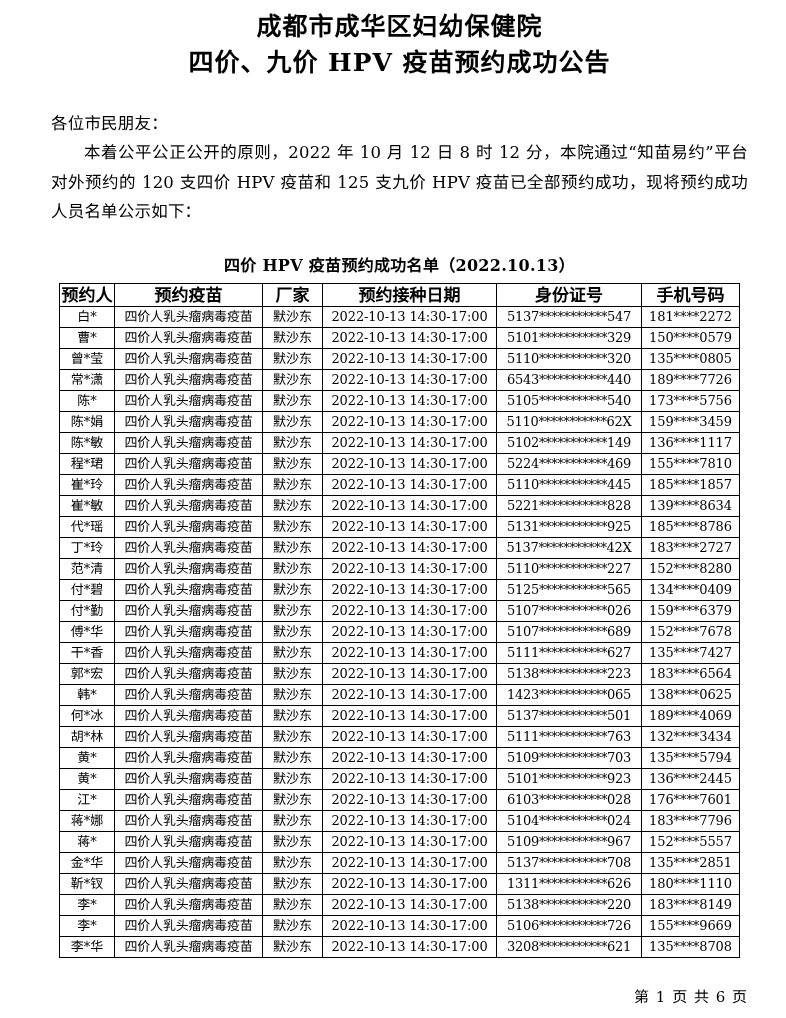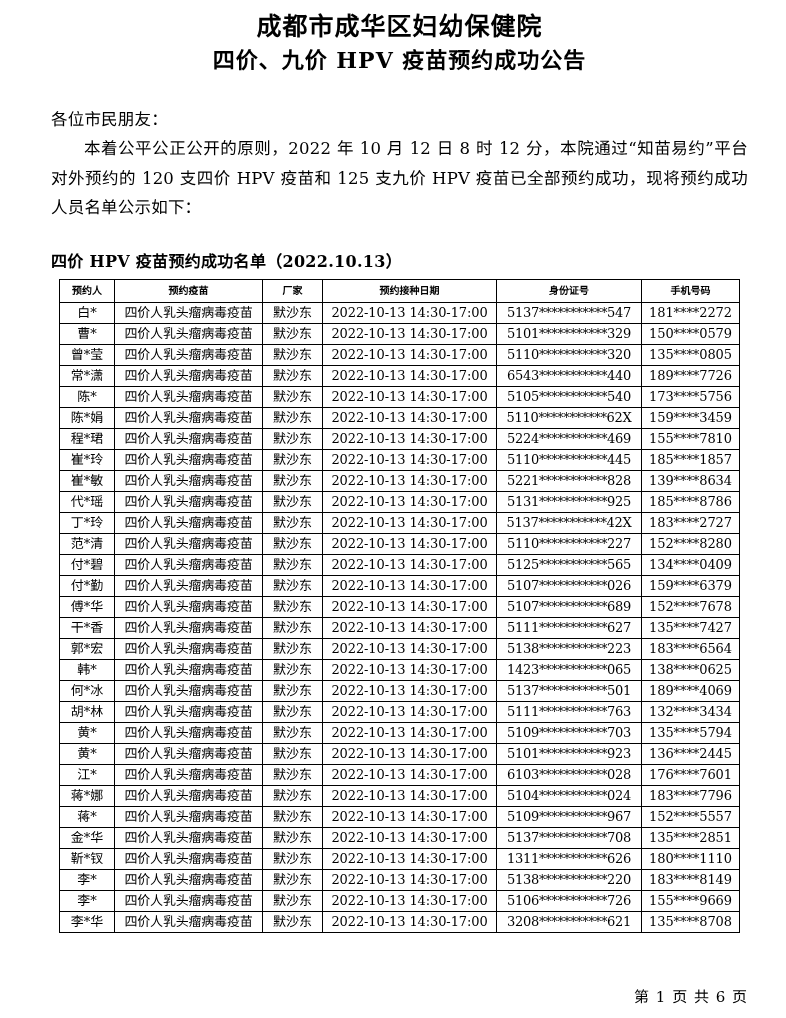--- a/index.html
+++ b/index.html
@@ -28,21 +28,21 @@
     text-align: center;
     font-weight: bold;
     line-height: 1.32;
   }
   .title-line-1 {
     font-size: 25px;
     letter-spacing: 1px;
     display: block;
   }
   .title-line-2 {
-    font-size: 22px;
+    font-size: 25px;
     letter-spacing: 1px;
     display: block;
     margin-top: 3px;
   }
 
   
   .body-block {
     margin-top: 30px;
     font-size: 16.5px;
     line-height: 1.78;
@@ -52,20 +52,21 @@
   .salutation {
     display: block;
   }
   .para {
     display: block;
     text-indent: 2em;
   }
 
   
   .table-caption {
+    text-align: center;
     font-weight: bold;
     font-size: 16px;
     margin-top: 26px;
     margin-bottom: 7px;
     letter-spacing: 0.3px;
   }
 
   
   table.roster {
     border-collapse: collapse;
@@ -79,21 +80,21 @@
     text-align: center;
     vertical-align: middle;
     padding: 0;
     height: 20px;
     line-height: 20px;
     overflow: hidden;
     white-space: nowrap;
   }
   table.roster th {
     font-weight: bold;
-    font-size: 10px;
+    font-size: 17px;
     height: 22px;
     line-height: 22px;
   }
   table.roster td {
     font-size: 13px;
   }
   td.c-name  { font-size: 13px; }
   td.c-vax   { font-size: 13px; letter-spacing: -0.2px; }
   td.c-mfr   { font-size: 13px; }
   td.c-date  { font-size: 12.5px; letter-spacing: -0.1px; }
@@ -196,20 +197,28 @@
         </tr>
         <tr>
           <td class="c-name">陈*娟</td>
           <td class="c-vax">四价人乳头瘤病毒疫苗</td>
           <td class="c-mfr">默沙东</td>
           <td class="c-date">2022-10-13 14:30-17:00</td>
           <td class="c-id">5110***********62X</td>
           <td class="c-phone">159****3459</td>
         </tr>
         <tr>
+          <td class="c-name">陈*敏</td>
+          <td class="c-vax">四价人乳头瘤病毒疫苗</td>
+          <td class="c-mfr">默沙东</td>
+          <td class="c-date">2022-10-13 14:30-17:00</td>
+          <td class="c-id">5102***********149</td>
+          <td class="c-phone">136****1117</td>
+        </tr>
+        <tr>
           <td class="c-name">程*珺</td>
           <td class="c-vax">四价人乳头瘤病毒疫苗</td>
           <td class="c-mfr">默沙东</td>
           <td class="c-date">2022-10-13 14:30-17:00</td>
           <td class="c-id">5224***********469</td>
           <td class="c-phone">155****7810</td>
         </tr>
         <tr>
           <td class="c-name">崔*玲</td>
           <td class="c-vax">四价人乳头瘤病毒疫苗</td>

